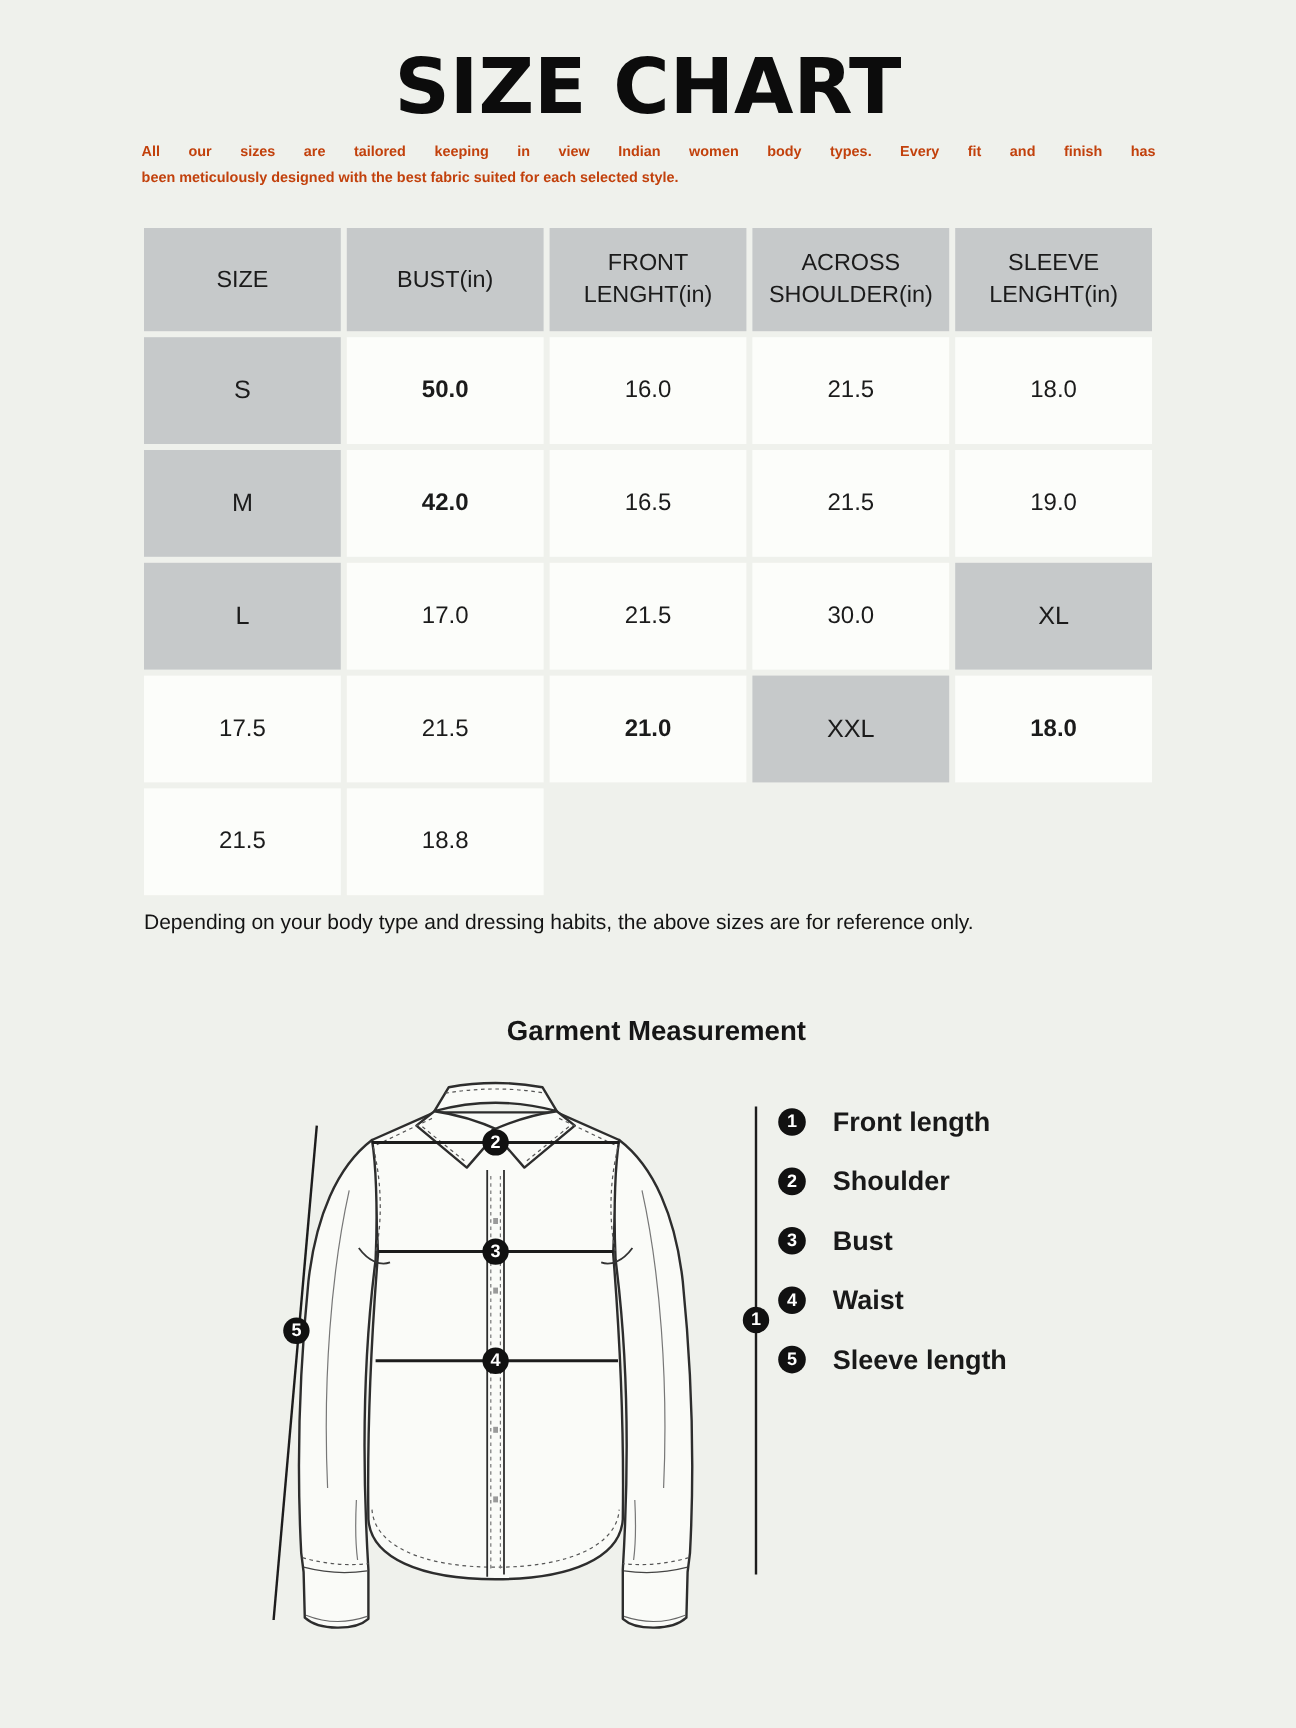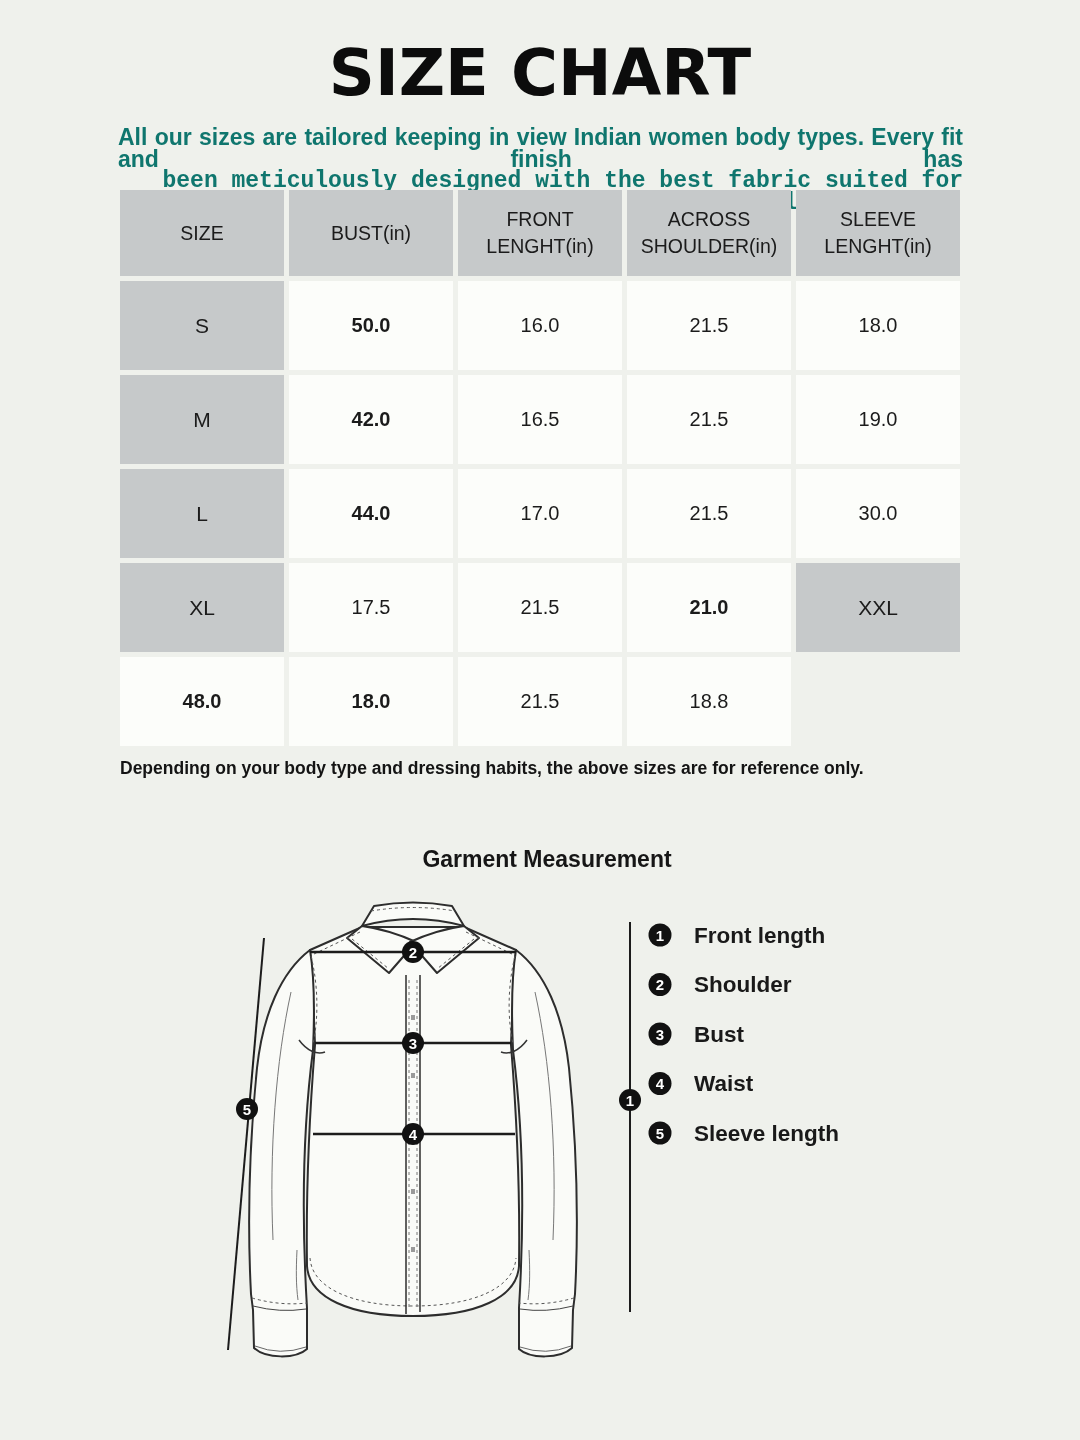--- a/index.html
+++ b/index.html
@@ -6,41 +6,41 @@
   .page{
     position:relative;width:1080px;height:1440px;background:#eff1ec;
     font-family:"Liberation Sans",sans-serif;color:#161616;overflow:hidden;
   }
   .title{
     position:absolute;top:36px;left:0;width:1080px;text-align:center;
     font-family:"DejaVu Sans",sans-serif;font-weight:700;font-size:64px;
     letter-spacing:0px;color:#0c0c0c;
   }
   .intro{
-    position:absolute;top:126px;left:118px;width:845px;
-    font-weight:700;font-size:23px;line-height:22px;color:#0f766e;
+    position:absolute;top:115px;left:118px;width:845px;
+    font-weight:700;font-size:12px;line-height:22px;color:#c2410c;
   }
   .intro .l1{text-align:justify;text-align-last:justify;}
-  .intro .l2{text-align:right;font-family:Liberation Mono, monospace;}
+  .intro .l2{text-align:left;}
   .size-table{
     position:absolute;top:190px;left:120px;width:840px;
     display:grid;grid-template-columns:repeat(5,1fr);
     grid-template-rows:86px repeat(5,89px);gap:5px;
   }
   .cell{
     display:flex;align-items:center;justify-content:center;text-align:center;
     font-size:20px;font-weight:400;background:#fcfdfa;color:#1b1b1b;
   }
   .cell.gray{background:#c6c9ca;}
   .cell.head{font-size:19.5px;line-height:27px;padding:0 4px;}
   .cell.size{font-size:21px;}
   .cell.bust,.cell.emph{font-weight:700;}
   .note{
     position:absolute;top:758px;left:120px;width:860px;
-    font-weight:700;font-size:17.5px;color:#141414;
+    font-weight:400;font-size:17.5px;color:#141414;
   }
   .garment-heading{
     position:absolute;top:846px;left:0;width:1094px;text-align:center;
     font-weight:700;font-size:23px;color:#161616;
   }
   .diagram{position:absolute;top:880px;left:0;width:1080px;height:560px;}
   .diagram svg{display:block;}
   .badge-num{
     font-family:"Liberation Sans",sans-serif;font-weight:700;font-size:15px;fill:#ffffff;
   }
@@ -73,32 +73,30 @@
     <div class="cell">21.5</div>
     <div class="cell">18.0</div>
 
     <div class="cell gray size">M</div>
     <div class="cell bust">42.0</div>
     <div class="cell">16.5</div>
     <div class="cell">21.5</div>
     <div class="cell">19.0</div>
 
     <div class="cell gray size">L</div>
-    <div class="cell bust">44.0</div>
     <div class="cell">17.0</div>
     <div class="cell">21.5</div>
     <div class="cell">30.0</div>
 
     <div class="cell gray size">XL</div>
     <div class="cell">17.5</div>
     <div class="cell">21.5</div>
     <div class="cell emph">21.0</div>
 
     <div class="cell gray size">XXL</div>
-    <div class="cell bust">48.0</div>
     <div class="cell emph">18.0</div>
     <div class="cell">21.5</div>
     <div class="cell">18.8</div>
   </div>
 
   <div class="note">Depending on your body type and dressing habits, the above sizes are for reference only.</div>
 
   <div class="garment-heading">Garment Measurement</div>
 
   <div class="diagram">

